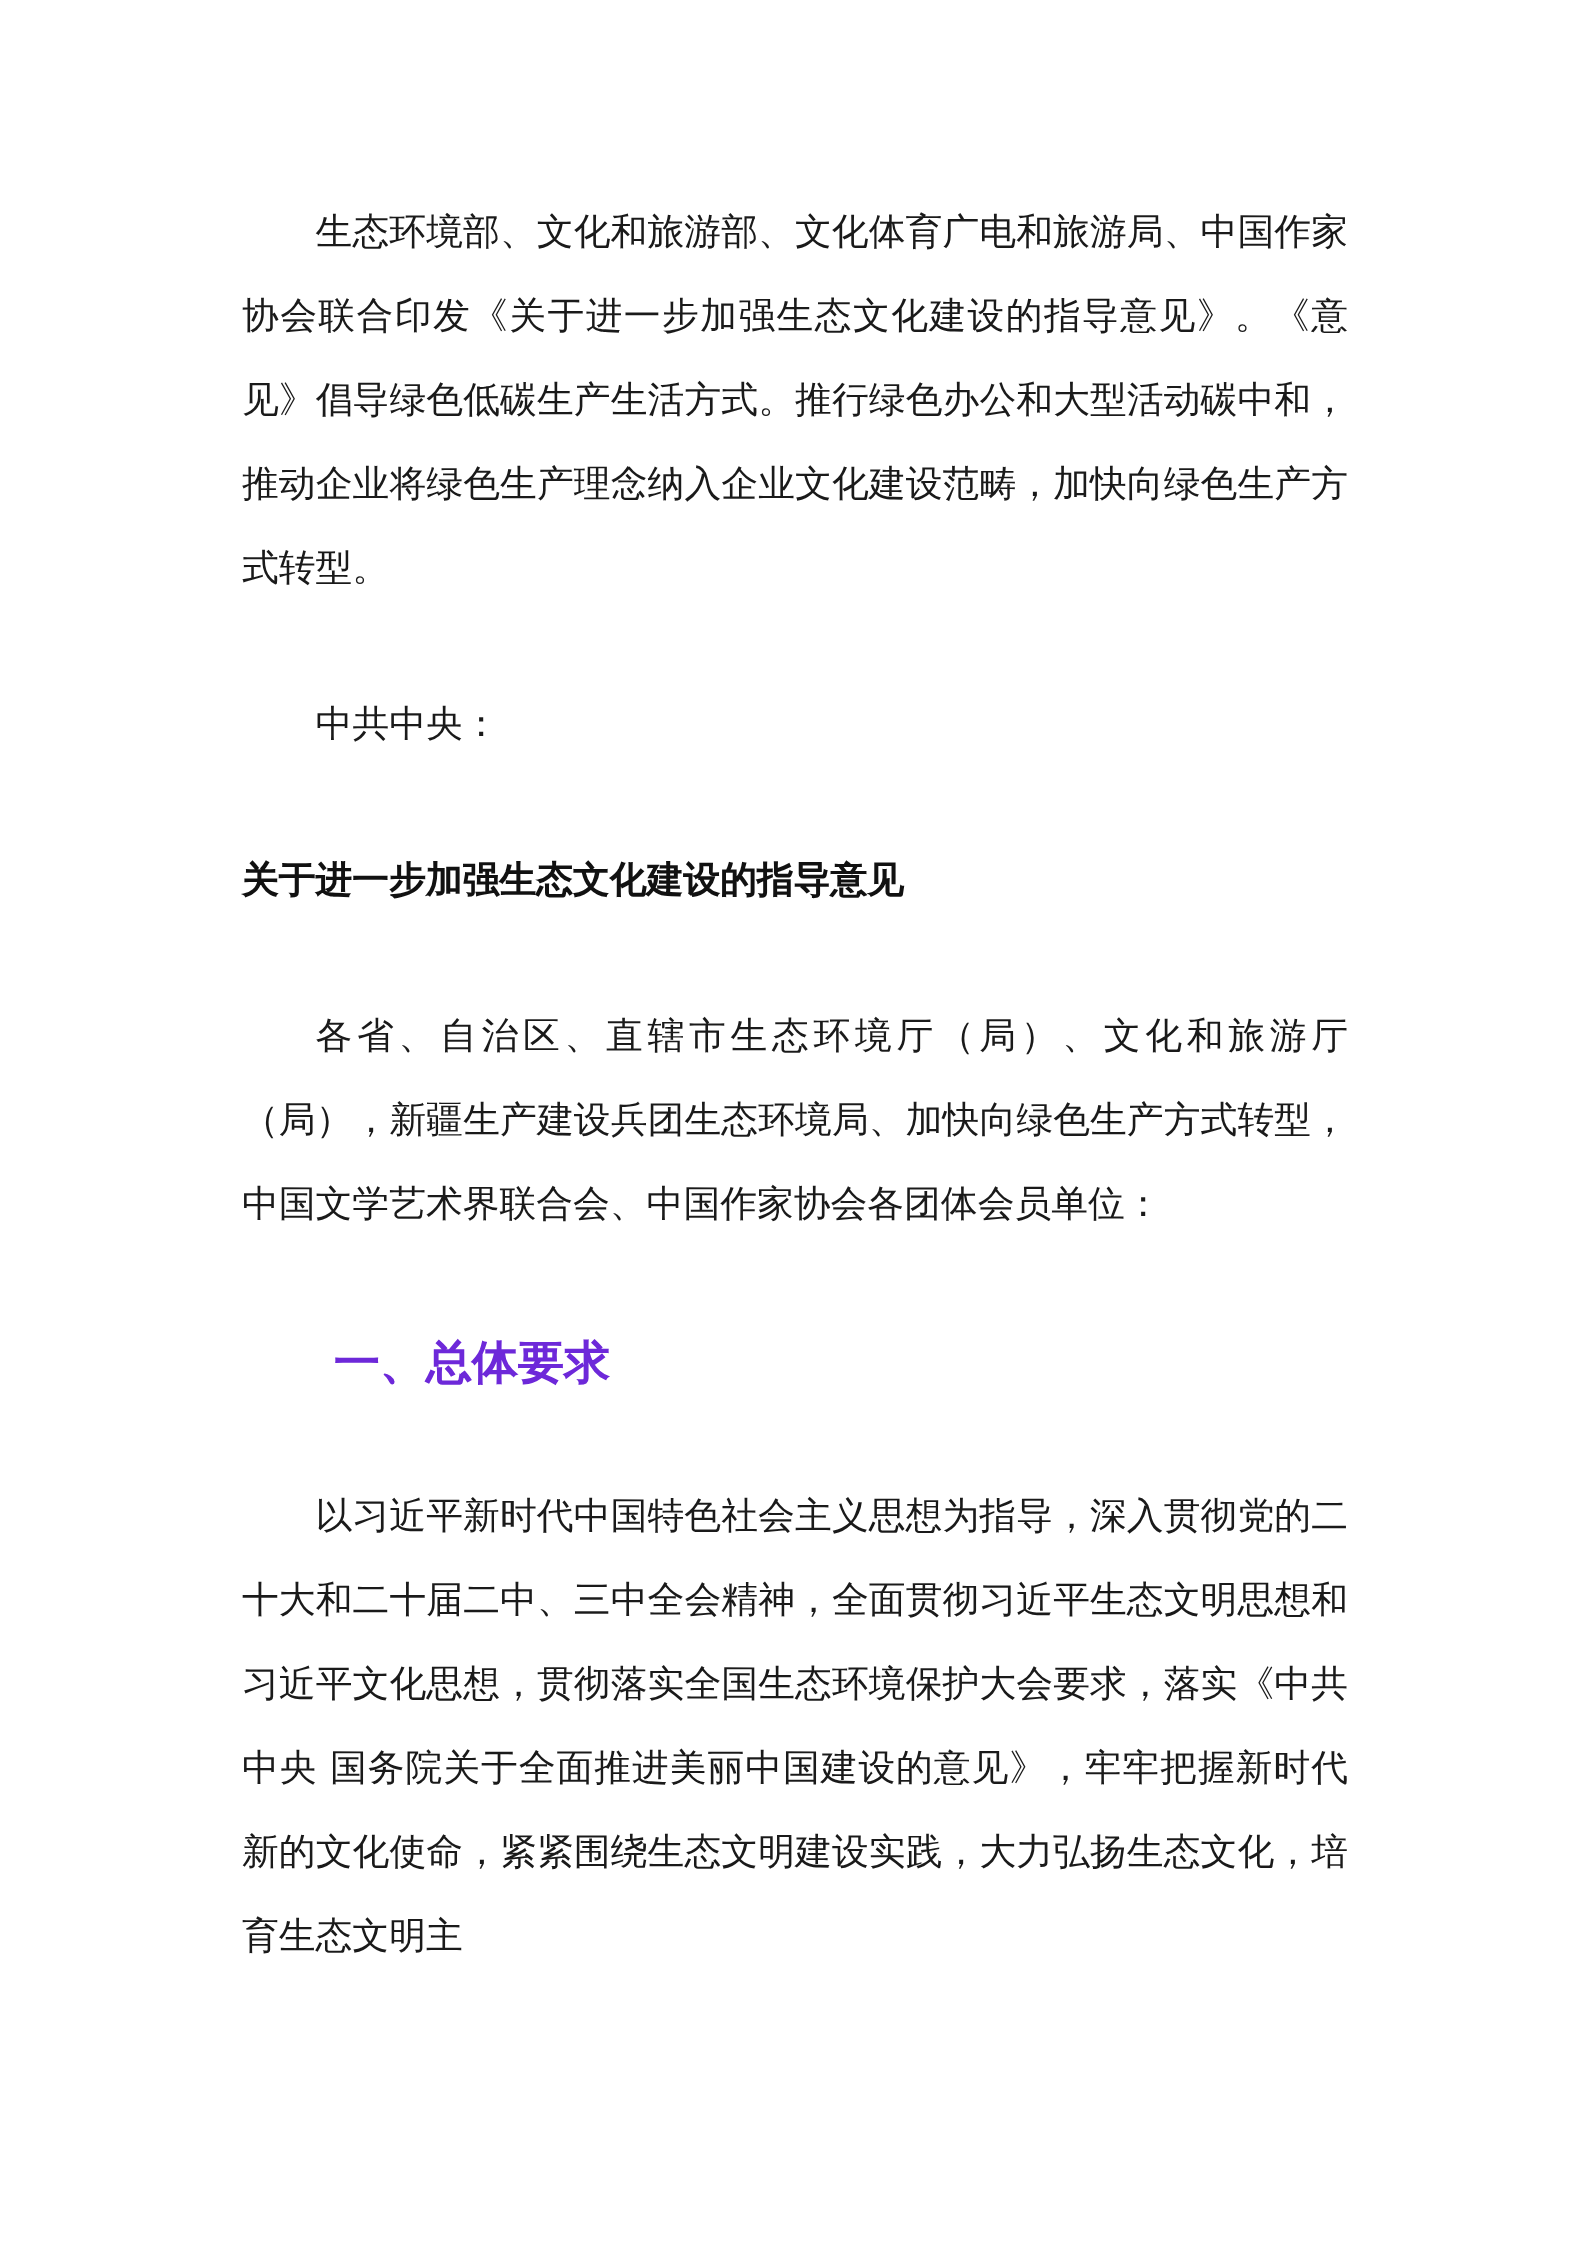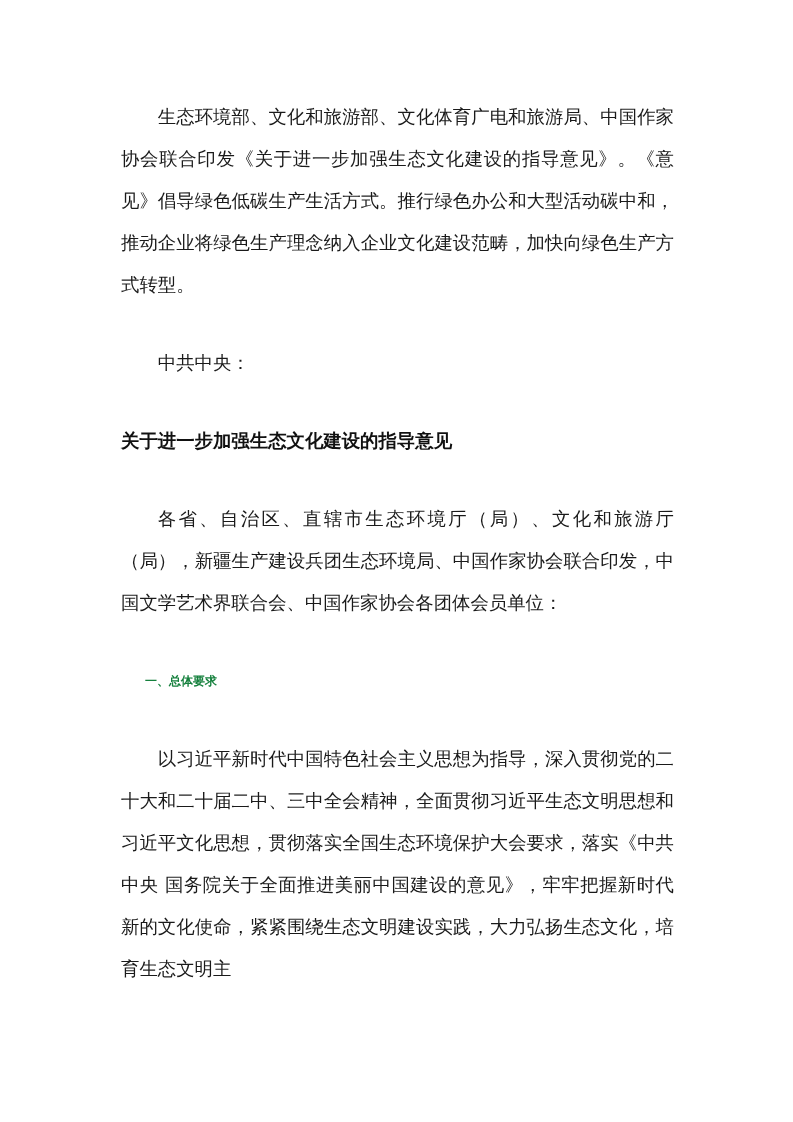--- a/index.html
+++ b/index.html
@@ -37,40 +37,40 @@
     }
     .doc-title {
       font-size: 18.4px;
       line-height: 42px;
       font-weight: bold;
       margin: 0 0 36px 0;
       font-family: "DejaVu Sans", "Liberation Sans", sans-serif;
       color: #111111;
     }
     .section-heading {
-      font-size: 12px;
+      font-size: 23px;
       line-height: 42px;
       font-weight: bold;
       margin: 0 0 36px 0;
       text-indent: 2em;
-      font-family: Liberation Serif, serif;
-      color: #15803d;
+      font-family: Liberation Sans, sans-serif;
+      color: #6d28d9;
     }
   </style>
 </head>
 <body>
 
 <div class="page">
 
   <p class="para indent gap-after">生态环境部、文化和旅游部、文化体育广电和旅游局、中国作家协会联合印发《关于进一步加强生态文化建设的指导意见》。《意见》倡导绿色低碳生产生活方式。推行绿色办公和大型活动碳中和，推动企业将绿色生产理念纳入企业文化建设范畴，加快向绿色生产方式转型。</p>
 
   <p class="para indent gap-after">中共中央：</p>
 
   <h1 class="doc-title">关于进一步加强生态文化建设的指导意见</h1>
 
-  <p class="para indent gap-after">各省、自治区、直辖市生态环境厅（局）、文化和旅游厅（局），新疆生产建设兵团生态环境局、中国作家协会联合印发，中国文学艺术界联合会、中国作家协会各团体会员单位：</p>
+  <p class="para indent gap-after">各省、自治区、直辖市生态环境厅（局）、文化和旅游厅（局），新疆生产建设兵团生态环境局、加快向绿色生产方式转型，中国文学艺术界联合会、中国作家协会各团体会员单位：</p>
 
 
   <h2 class="section-heading">一、总体要求</h2>
 
   <p class="para indent">以习近平新时代中国特色社会主义思想为指导，深入贯彻党的二十大和二十届二中、三中全会精神，全面贯彻习近平生态文明思想和习近平文化思想，贯彻落实全国生态环境保护大会要求，落实《中共中央 国务院关于全面推进美丽中国建设的意见》，牢牢把握新时代新的文化使命，紧紧围绕生态文明建设实践，大力弘扬生态文化，培育生态文明主</p>
 
 </div>
 
 </body></html>

